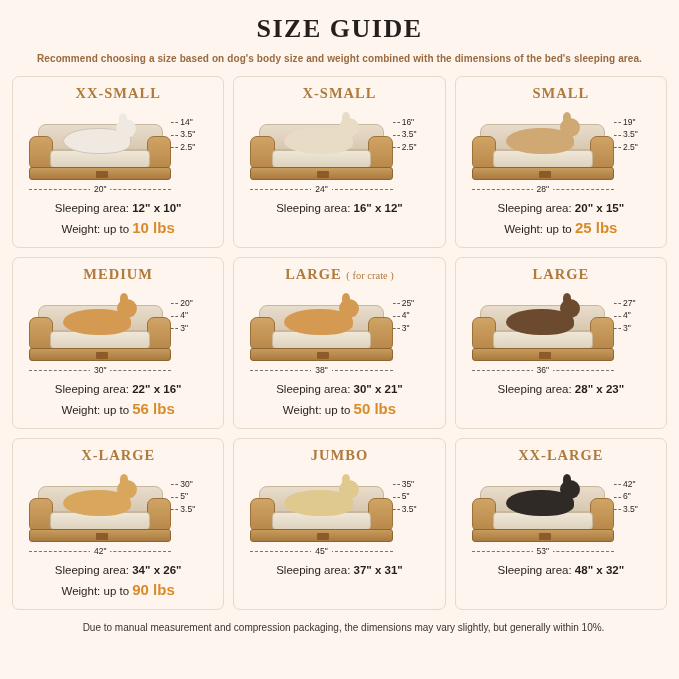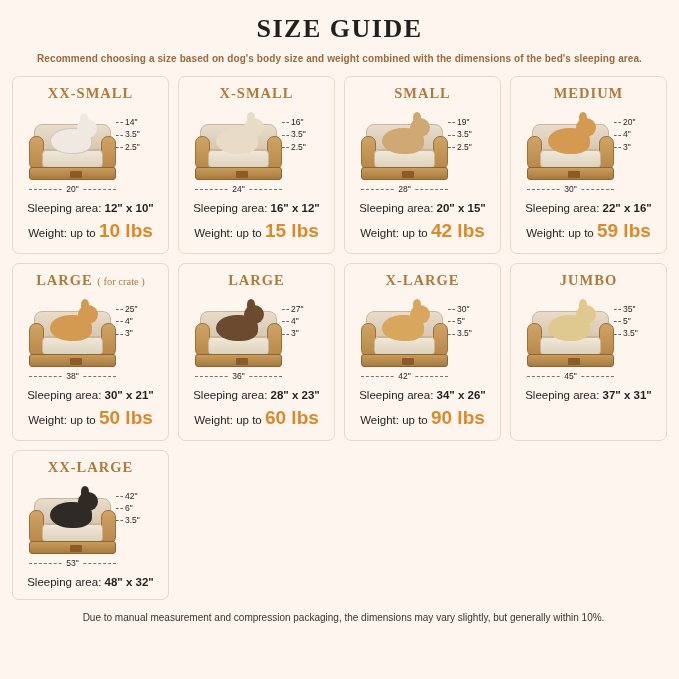--- a/index.html
+++ b/index.html
@@ -28,21 +28,21 @@
     text-align: center;
     font-family: "Liberation Sans", sans-serif;
     font-size: 10px;
     font-weight: bold;
     color: #9a6a3e;
     padding: 9px 22px 0 22px;
     letter-spacing: 0.1px;
   }
   .grid {
     display: grid;
-    grid-template-columns: repeat(4, 1fr);
+    grid-template-columns: repeat(3, 1fr);
     gap: 9px;
     padding: 12px 12px 0 12px;
   }
   .card {
     border: 1px solid #e6d9cc;
     border-radius: 7px;
     background: #fdf5ee;
     padding: 6px 6px 8px 6px;
     display: flex;
     flex-direction: column;
@@ -216,21 +216,21 @@
     font-family: "Liberation Sans", sans-serif;
     font-size: 11.5px;
     color: #231f1c;
     text-align: center;
     line-height: 1.45;
     white-space: nowrap;
   }
   .weight .big {
     color: #d98b2b;
     font-weight: bold;
-    font-size: 19px;
+    font-size: 15px;
   }
   .footer {
     text-align: center;
     font-family: "Liberation Sans", sans-serif;
     font-size: 10px;
     color: #3a3330;
     padding: 12px 18px 0 18px;
     margin-left: 8px;
   }
 </style>
@@ -304,21 +304,20 @@
               <span>3.5"</span>
             </div>
           <div class="d">
               <span class="tick"></span>
               <span>2.5"</span>
             </div>
         </div>
         <div class="width-dim"><span class="line"></span><span>24"</span></div>
       </div>
       <div class="spec"><span>Sleeping area: </span><span class="val">16" x 12"</span></div>
-      <div class="weight"><span>Weight: up to </span><span class="big">15 lbs</span></div>
     </div>
 
     <div class="card">
       <div class="card-title"><span>SMALL</span> <span class="paren"></span></div>
       <div class="illus">
         <div class="bed">
           <div class="backrest"></div>
           <div class="armL"></div>
           <div class="armR"></div>
           <div class="cushion"></div>
@@ -339,21 +338,21 @@
               <span>3.5"</span>
             </div>
           <div class="d">
               <span class="tick"></span>
               <span>2.5"</span>
             </div>
         </div>
         <div class="width-dim"><span class="line"></span><span>28"</span></div>
       </div>
       <div class="spec"><span>Sleeping area: </span><span class="val">20" x 15"</span></div>
-      <div class="weight"><span>Weight: up to </span><span class="big">42 lbs</span></div>
+      <div class="weight"><span>Weight: up to </span><span class="big">25 lbs</span></div>
     </div>
 
     <div class="card">
       <div class="card-title"><span>MEDIUM</span> <span class="paren"></span></div>
       <div class="illus">
         <div class="bed">
           <div class="backrest"></div>
           <div class="armL"></div>
           <div class="armR"></div>
           <div class="cushion"></div>
@@ -374,21 +373,21 @@
               <span>4"</span>
             </div>
           <div class="d">
               <span class="tick"></span>
               <span>3"</span>
             </div>
         </div>
         <div class="width-dim"><span class="line"></span><span>30"</span></div>
       </div>
       <div class="spec"><span>Sleeping area: </span><span class="val">22" x 16"</span></div>
-      <div class="weight"><span>Weight: up to </span><span class="big">59 lbs</span></div>
+      <div class="weight"><span>Weight: up to </span><span class="big">56 lbs</span></div>
     </div>
 
     <div class="card">
       <div class="card-title"><span>LARGE</span> <span class="paren">( for crate )</span></div>
       <div class="illus">
         <div class="bed">
           <div class="backrest"></div>
           <div class="armL"></div>
           <div class="armR"></div>
           <div class="cushion"></div>
@@ -444,21 +443,20 @@
               <span>4"</span>
             </div>
           <div class="d">
               <span class="tick"></span>
               <span>3"</span>
             </div>
         </div>
         <div class="width-dim"><span class="line"></span><span>36"</span></div>
       </div>
       <div class="spec"><span>Sleeping area: </span><span class="val">28" x 23"</span></div>
-      <div class="weight"><span>Weight: up to </span><span class="big">60 lbs</span></div>
     </div>
 
     <div class="card">
       <div class="card-title"><span>X-LARGE</span> <span class="paren"></span></div>
       <div class="illus">
         <div class="bed">
           <div class="backrest"></div>
           <div class="armL"></div>
           <div class="armR"></div>
           <div class="cushion"></div>

